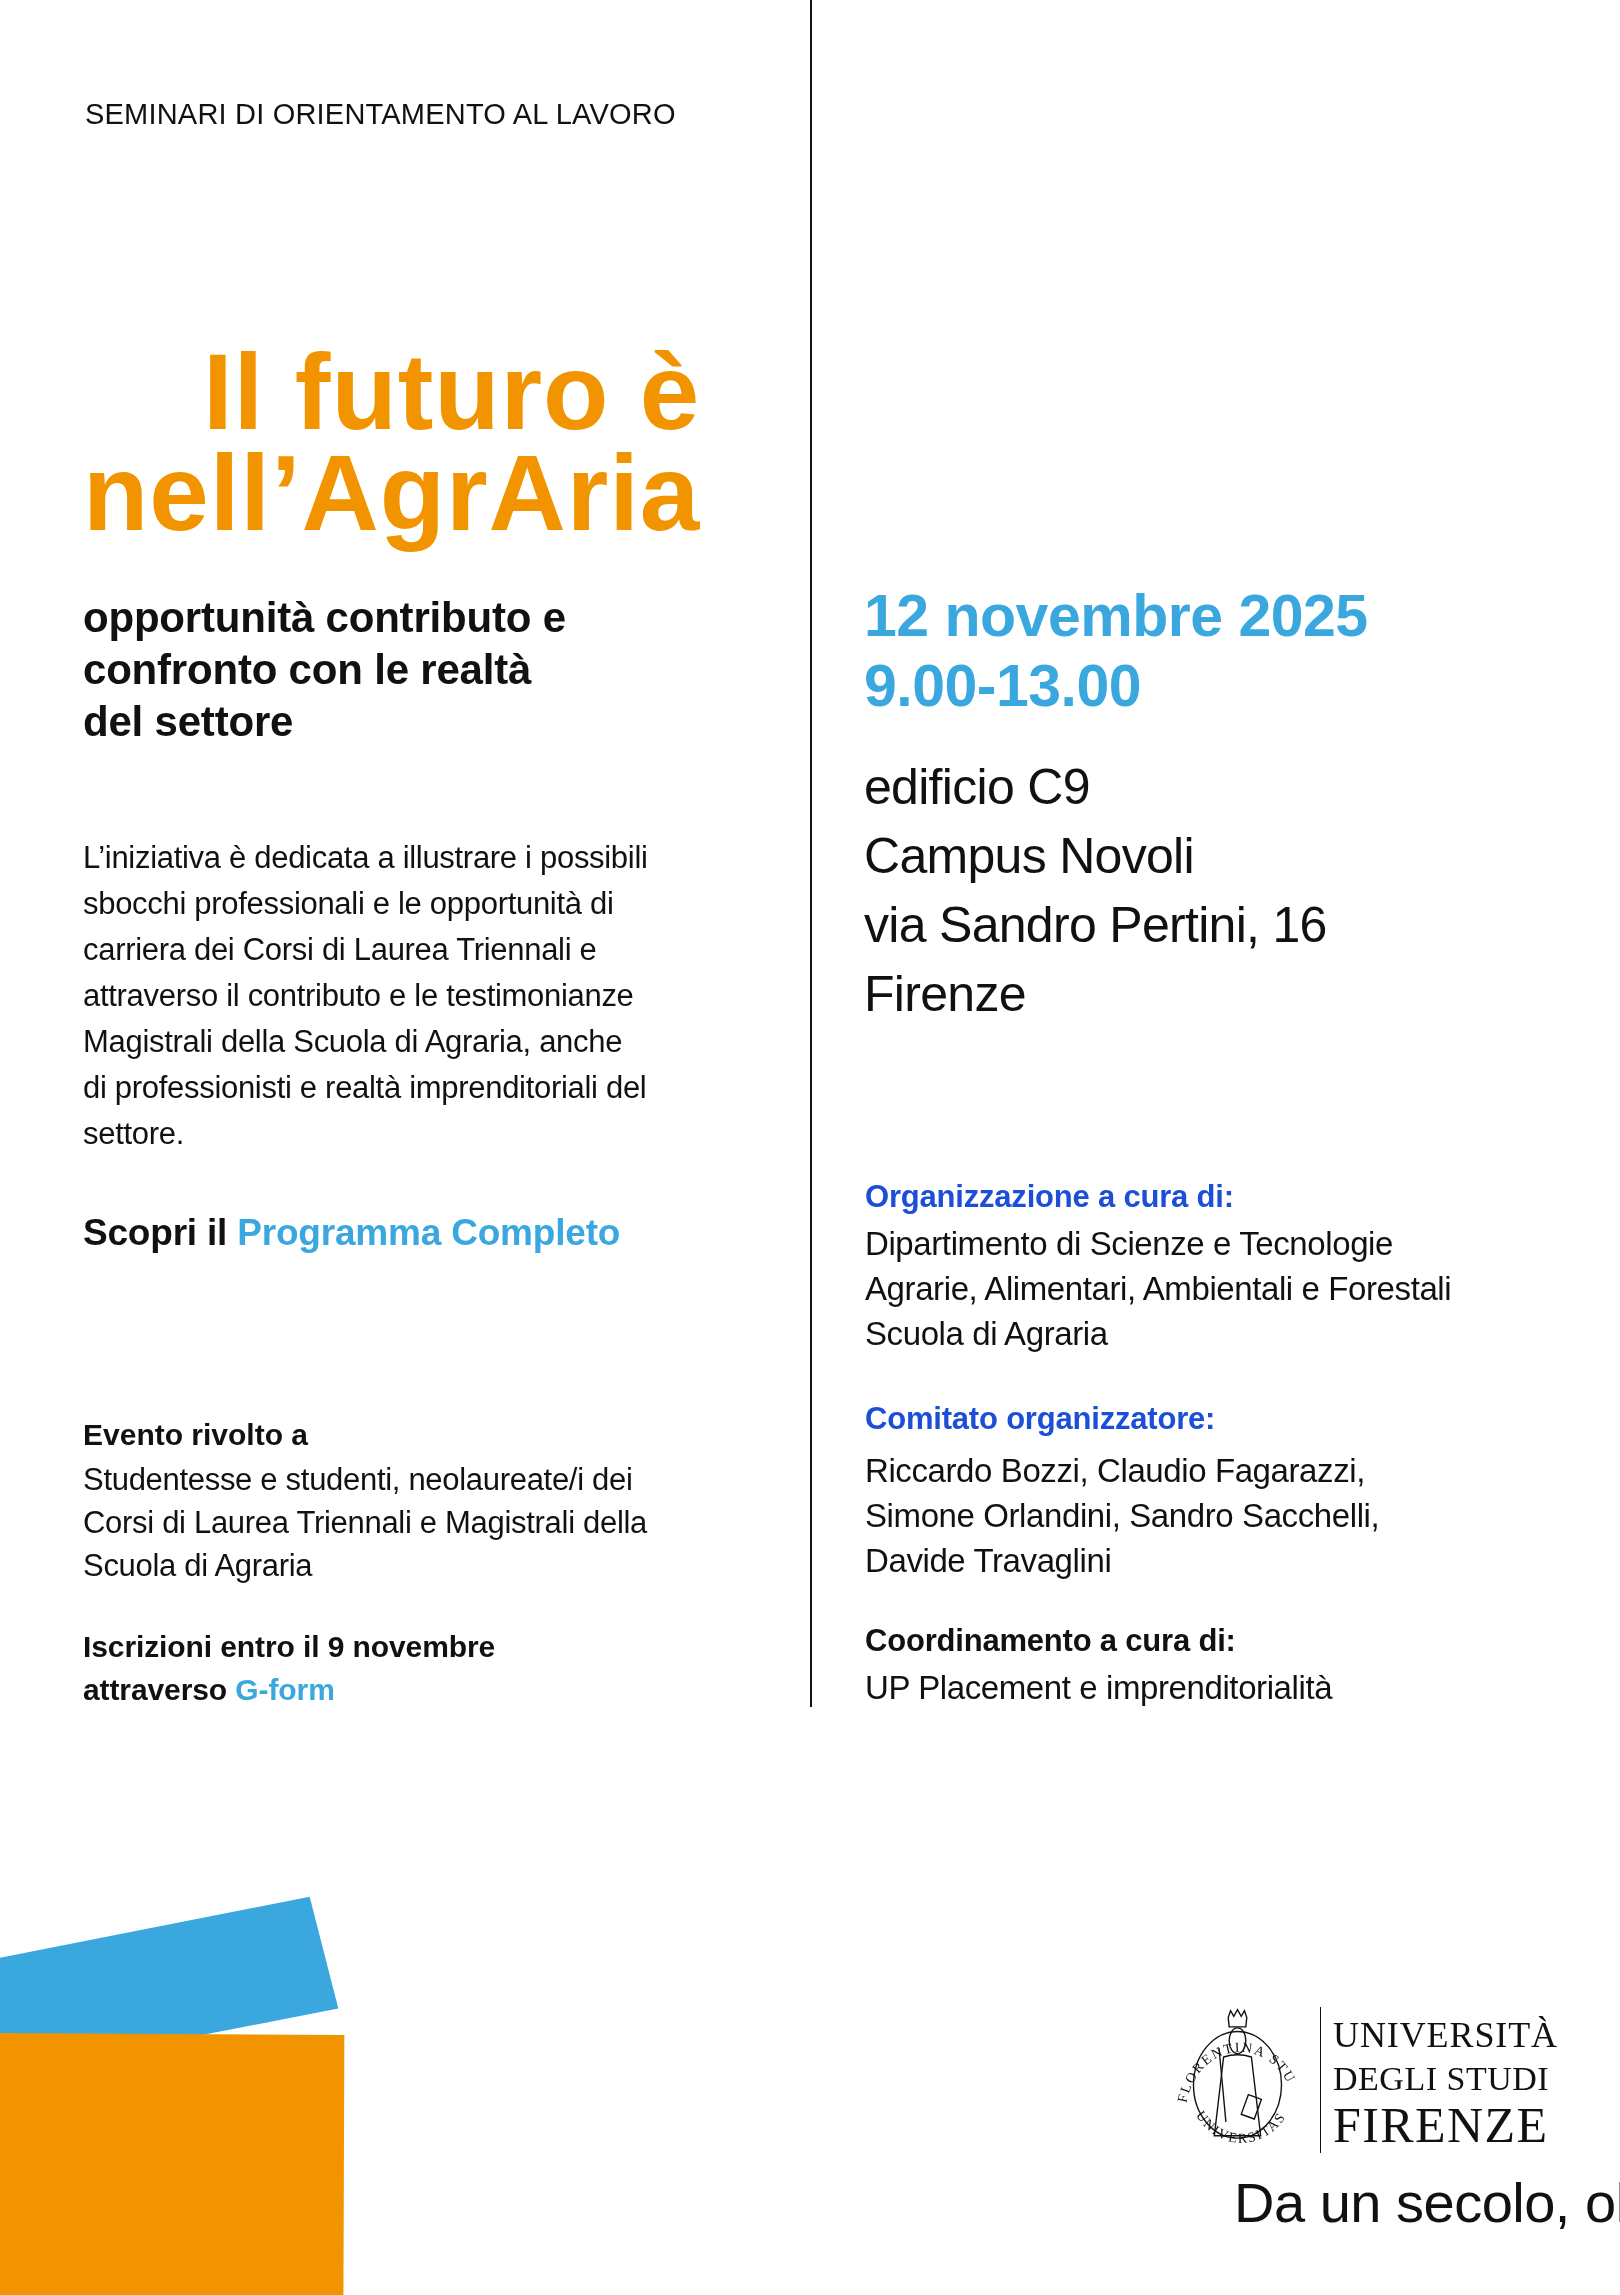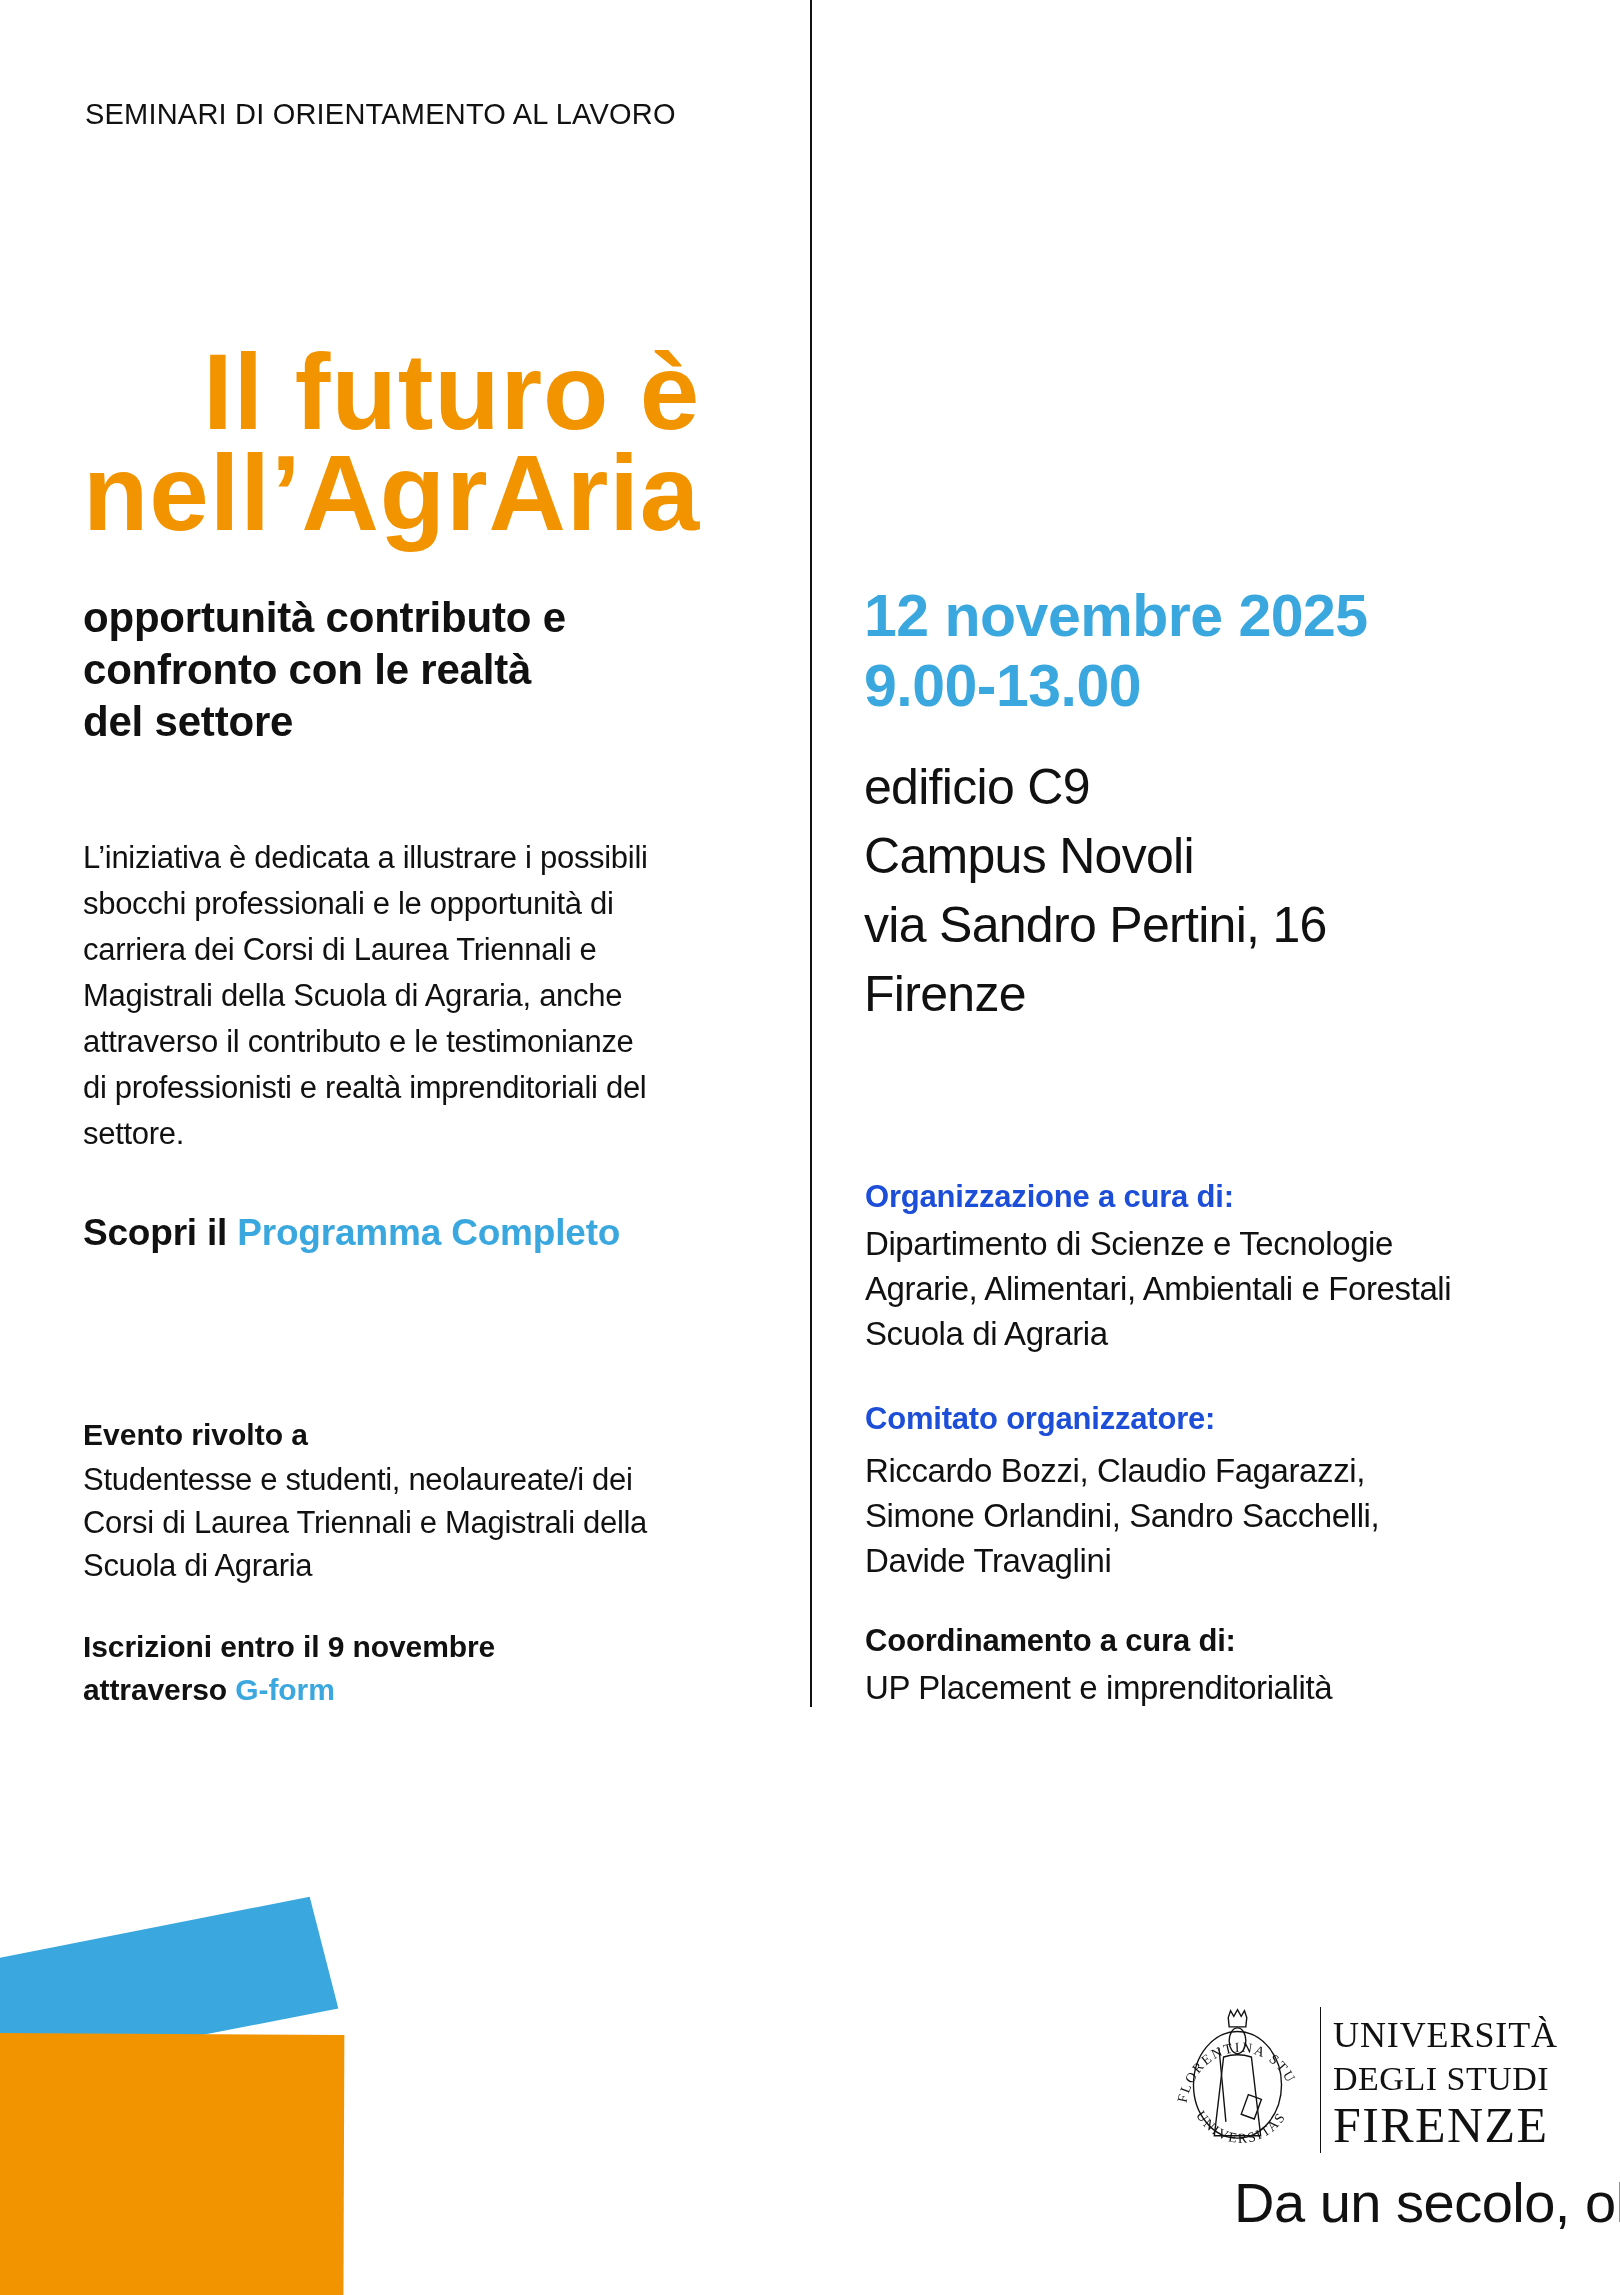--- a/index.html
+++ b/index.html
@@ -65,22 +65,22 @@
 <div class="abs subtitle">
   <div>opportunità contributo e</div>
   <div>confronto con le realtà</div>
   <div>del settore</div>
 </div>
 
 <div class="abs body-text">
   <div>L’iniziativa è dedicata a illustrare i possibili</div>
   <div>sbocchi professionali e le opportunità di</div>
   <div>carriera dei Corsi di Laurea Triennali e</div>
+  <div>attraverso il contributo e le testimonianze</div>
   <div>Magistrali della Scuola di Agraria, anche</div>
-  <div>attraverso il contributo e le testimonianze</div>
   <div>di professionisti e realtà imprenditoriali del</div>
   <div>settore.</div>
 </div>
 
 <div class="abs cta">
   <span style="white-space:pre">Scopri il </span><a class="link">Programma Completo</a>
 </div>
 
 <div class="abs target-head">Evento rivolto a</div>
 <div class="abs target-lines">

